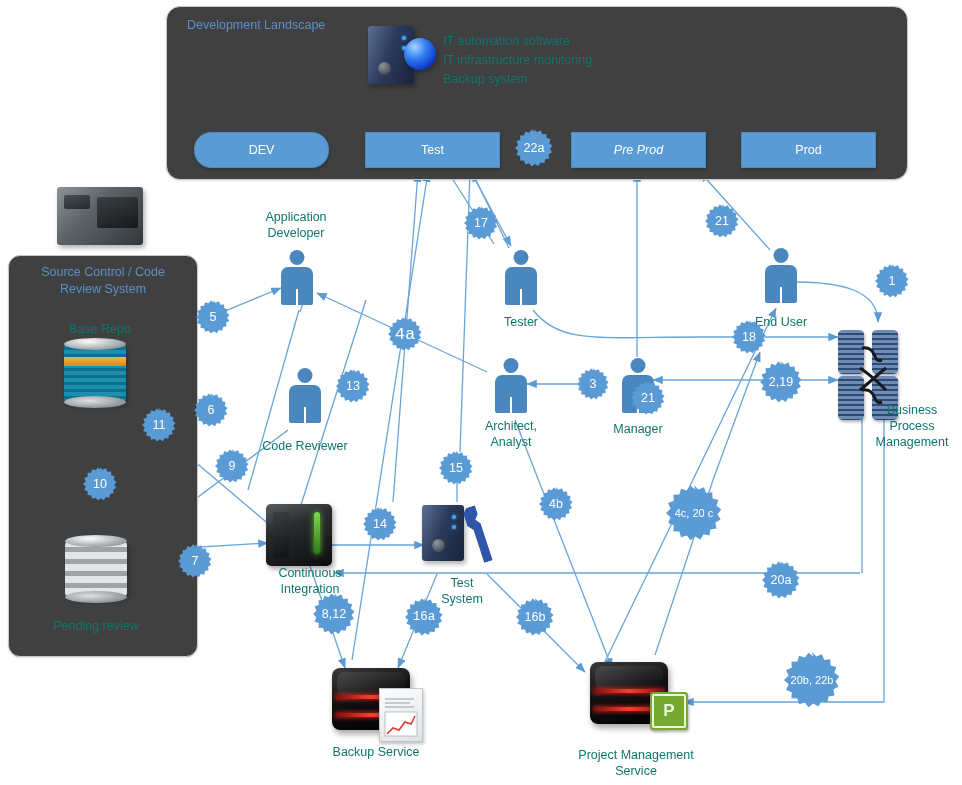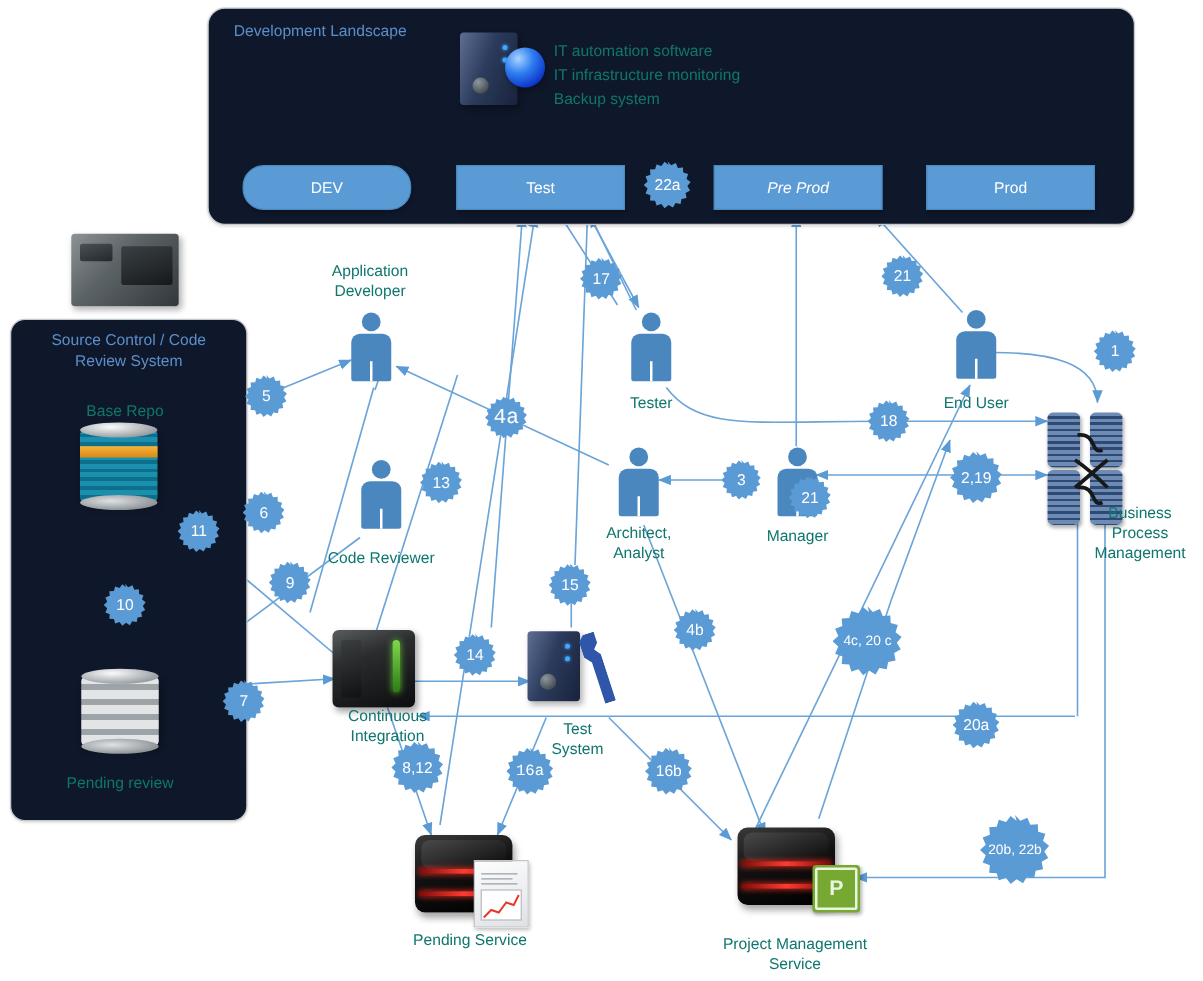--- a/index.html
+++ b/index.html
@@ -1,21 +1,21 @@
 <!DOCTYPE html>
 <html><head>
 <meta charset="utf-8">
 <style>
   html,body{margin:0;padding:0;background:#ffffff;}
   body{width:962px;height:785px;font-family:"Liberation Sans",sans-serif;}
   #stage{position:relative;width:962px;height:785px;overflow:hidden;background:#fff;}
   #edges{position:absolute;left:0;top:0;width:962px;height:785px;}
 
   
-  .container{position:absolute;border:1.5px solid #c6c9cb;background:#0f172a;
+  .container{position:absolute;border:1.5px solid #c6c9cb;background:#404040;
              box-shadow:0 1px 2px rgba(0,0,0,.12);}
   .container .ctitle{position:absolute;color:#5b8fc9;font-size:12.5px;
                      text-align:center;line-height:17px;white-space:pre-line;}
 
   
   .envbox{position:absolute;background:#5b9bd5;border:1px solid #4a8bc2;
           color:#fff;font-size:12.5px;display:flex;align-items:center;
           justify-content:center;box-shadow:1px 2px 3px rgba(0,0,0,.20);}
 
   
@@ -267,21 +267,21 @@
     <svg width="42" height="52" style="position:absolute;left:0;top:0;">
       <g stroke="#9aa0a6" stroke-width="1">
         <line x1="5" y1="10" x2="34" y2="10"></line>
           <line x1="5" y1="14" x2="30" y2="14"></line>
         <line x1="5" y1="18" x2="34" y2="18"></line>
       </g>
       <rect x="5" y="23" width="32" height="24" fill="#fff" stroke="#b9bec3"></rect>
       <polyline points="7,45 13,39 19,41 25,33 31,35 35,27" fill="none" stroke="#e23b2e" stroke-width="1.6"></polyline>
     </svg>
   </div>
-  <div class="nlabel" style="left:316px;top:744px;width:120px;">Pending Service</div>
+  <div class="nlabel" style="left:316px;top:744px;width:120px;">Backup Service</div>
 
   <div class="icon ico-blackbox" style="left:590px;top:662px;width:78px;height:62px;">
     <div class="lid"></div>
     <div class="stripe" style="top:44%;"></div>
     <div class="stripe" style="top:72%;"></div>
   </div>
   <div class="ico-p" style="left:650px;top:692px;width:38px;height:38px;">
       <i>P</i>
     </div>
   <div class="nlabel" style="left:563px;top:747px;width:146px;">Project Management
@@ -338,21 +338,21 @@
       <div class="burst" style="left: 313px; top: 593px; width: 42px; height: 42px; font-size: 12.5px;">8,12</div>
       <div class="burst" style="left: 215px; top: 449px; width: 34px; height: 34px; font-size: 12.5px;">9</div>
       <div class="burst" style="left: 83px; top: 467px; width: 34px; height: 34px; font-size: 12.5px;">10</div>
       <div class="burst" style="left: 142px; top: 408px; width: 34px; height: 34px; font-size: 12.5px;">11</div>
       <div class="burst" style="left: 336px; top: 369px; width: 34px; height: 34px; font-size: 12.5px;">13</div>
       <div class="burst" style="left: 363px; top: 507px; width: 34px; height: 34px; font-size: 12.5px;">14</div>
       <div class="burst" style="left: 439px; top: 451px; width: 34px; height: 34px; font-size: 12.5px;">15</div>
       <div class="burst" style="left: 405px; top: 598px; width: 38px; height: 38px; font-size: 12.5px; font-family: Liberation Mono, monospace;">16a</div>
       <div class="burst" style="left: 516px; top: 598px; width: 38px; height: 38px; font-size: 12.5px;">16b</div>
       <div class="burst" style="left: 464px; top: 206px; width: 34px; height: 34px; font-size: 12.5px;">17</div>
-      <div class="burst" style="left: 694px; top: 320px; width: 34px; height: 34px; font-size: 12.5px;">18</div>
+      <div class="burst" style="left: 732px; top: 320px; width: 34px; height: 34px; font-size: 12.5px;">18</div>
       <div class="burst" style="left: 705px; top: 204px; width: 34px; height: 34px; font-size: 12.5px;">21</div>
       <div class="burst" style="left: 631px; top: 381px; width: 34px; height: 34px; font-size: 12.5px;">21</div>
       <div class="burst" style="left: 762px; top: 561px; width: 38px; height: 38px; font-size: 12.5px;">20a</div>
       <div class="burst" style="left: 784px; top: 652px; width: 56px; height: 56px; font-size: 11px;">20b, 22b</div>
       <div class="burst" style="left: 515px; top: 129px; width: 38px; height: 38px; font-size: 12.5px;">22a</div>
     </div>
 
 </div>
 
 </body></html>

